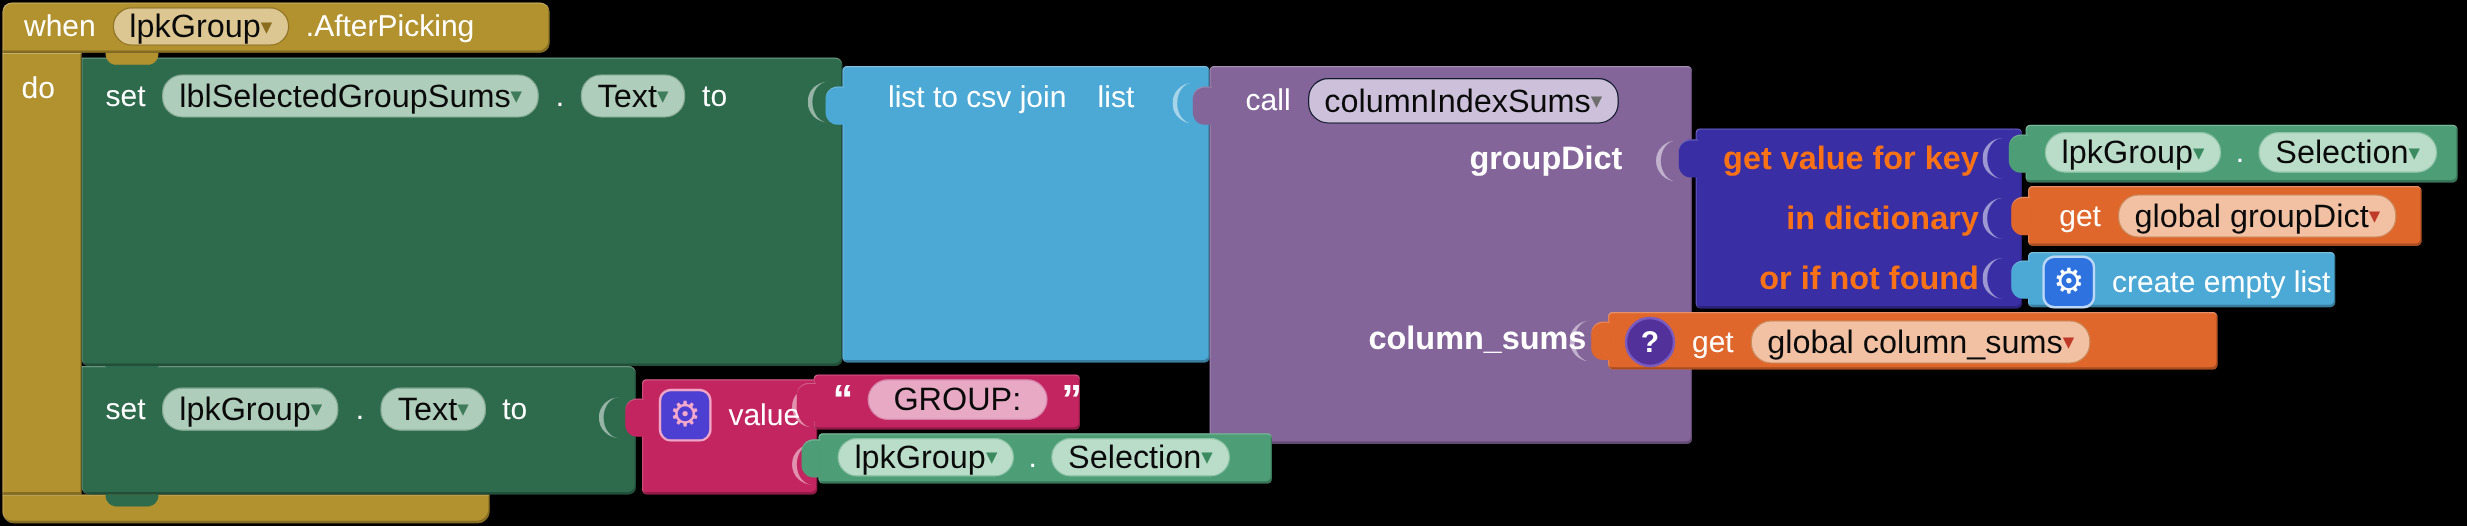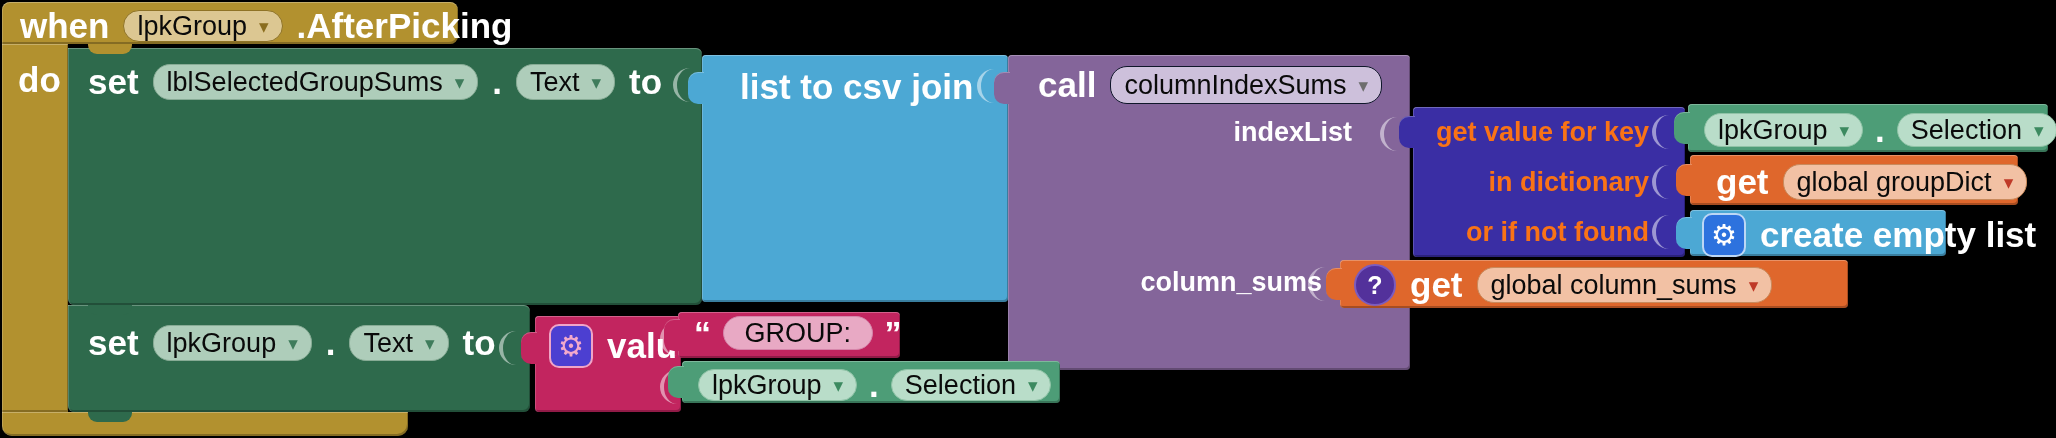--- a/index.html
+++ b/index.html
@@ -13,24 +13,24 @@
   }
   .gold{background:#B2912F;}
   .dgreen{background:#2E6A4C;}
   .lblue{background:#4CA8D4;}
   .purple{background:#84659A;}
   .indigo{background:#3A2EA4;}
   .orange{background:#DF672C;}
   .pink{background:#C2255F;}
   .mgreen{background:#4D9D77;}
 
-  .kw{color:#fff;font-weight:bold;font-size:35px;white-space:pre;}
+  .kw{color:#fff;font-weight:normal;font-size:25px;white-space:pre;}
   .row{display:flex;align-items:center;gap:14px;}
 
-  .pill{display:inline-flex;align-items:center;gap:12px;padding:2px 13px;height:36px;
+  .pill{display:inline-flex;align-items:center;padding:2px 13px;height:36px;
     border-radius:17px;font-size:27px;color:#0a0a0a;white-space:pre;box-sizing:border-box;}
   .pill .arrow{font-size:19px;line-height:1;}
   .pill-tan{background:#DCC792;border:1px solid #8f7326;}
   .pill-tan .arrow{color:#8a6d1f;}
   .pill-sage{background:#AECDBA;border:1px solid #87ab95;}
   .pill-sage .arrow{color:#3f7c5c;}
   .pill-mint{background:#B9DDC9;border:1px solid #8fc3a6;}
   .pill-mint .arrow{color:#3c8a60;}
   .pill-lav{background:#CDC0DB;border:1px solid #0f172a;}
   .pill-lav .arrow{color:#6e6e6e;}
@@ -108,21 +108,21 @@
 
   <div class="block purple" style="left:1008px;top:55px;width:402px;height:315px;border-radius:4px;z-index:4">
     <div class="plug purple" style="top:17px;"></div>
     <div class="row" style="padding:10px 0 0 30px;">
       <span class="kw">call</span>
       <span class="pill pill-lav" style="height:38px;">
         <span>columnIndexSums</span>
         <span class="arrow">▾</span>
       </span>
     </div>
-    <div class="argname" style="right:58px;top:62px;">indexList</div>
+    <div class="argname" style="right:58px;top:62px;">groupDict</div>
     <div class="socket" style="left:372px;top:62px;"></div>
     <div class="argname" style="right:88px;top:212px;">column_sums</div>
     <div class="socket" style="left:300px;top:212px;"></div>
   </div>
 
   <div class="block indigo" style="left:1413px;top:107px;width:272px;height:150px;border-radius:4px;z-index:5">
     <div class="plug indigo" style="top:9px;"></div>
     <div class="dictrow">get value for key</div>
     <div class="dictrow">in dictionary</div>
     <div class="dictrow">or if not found</div>

